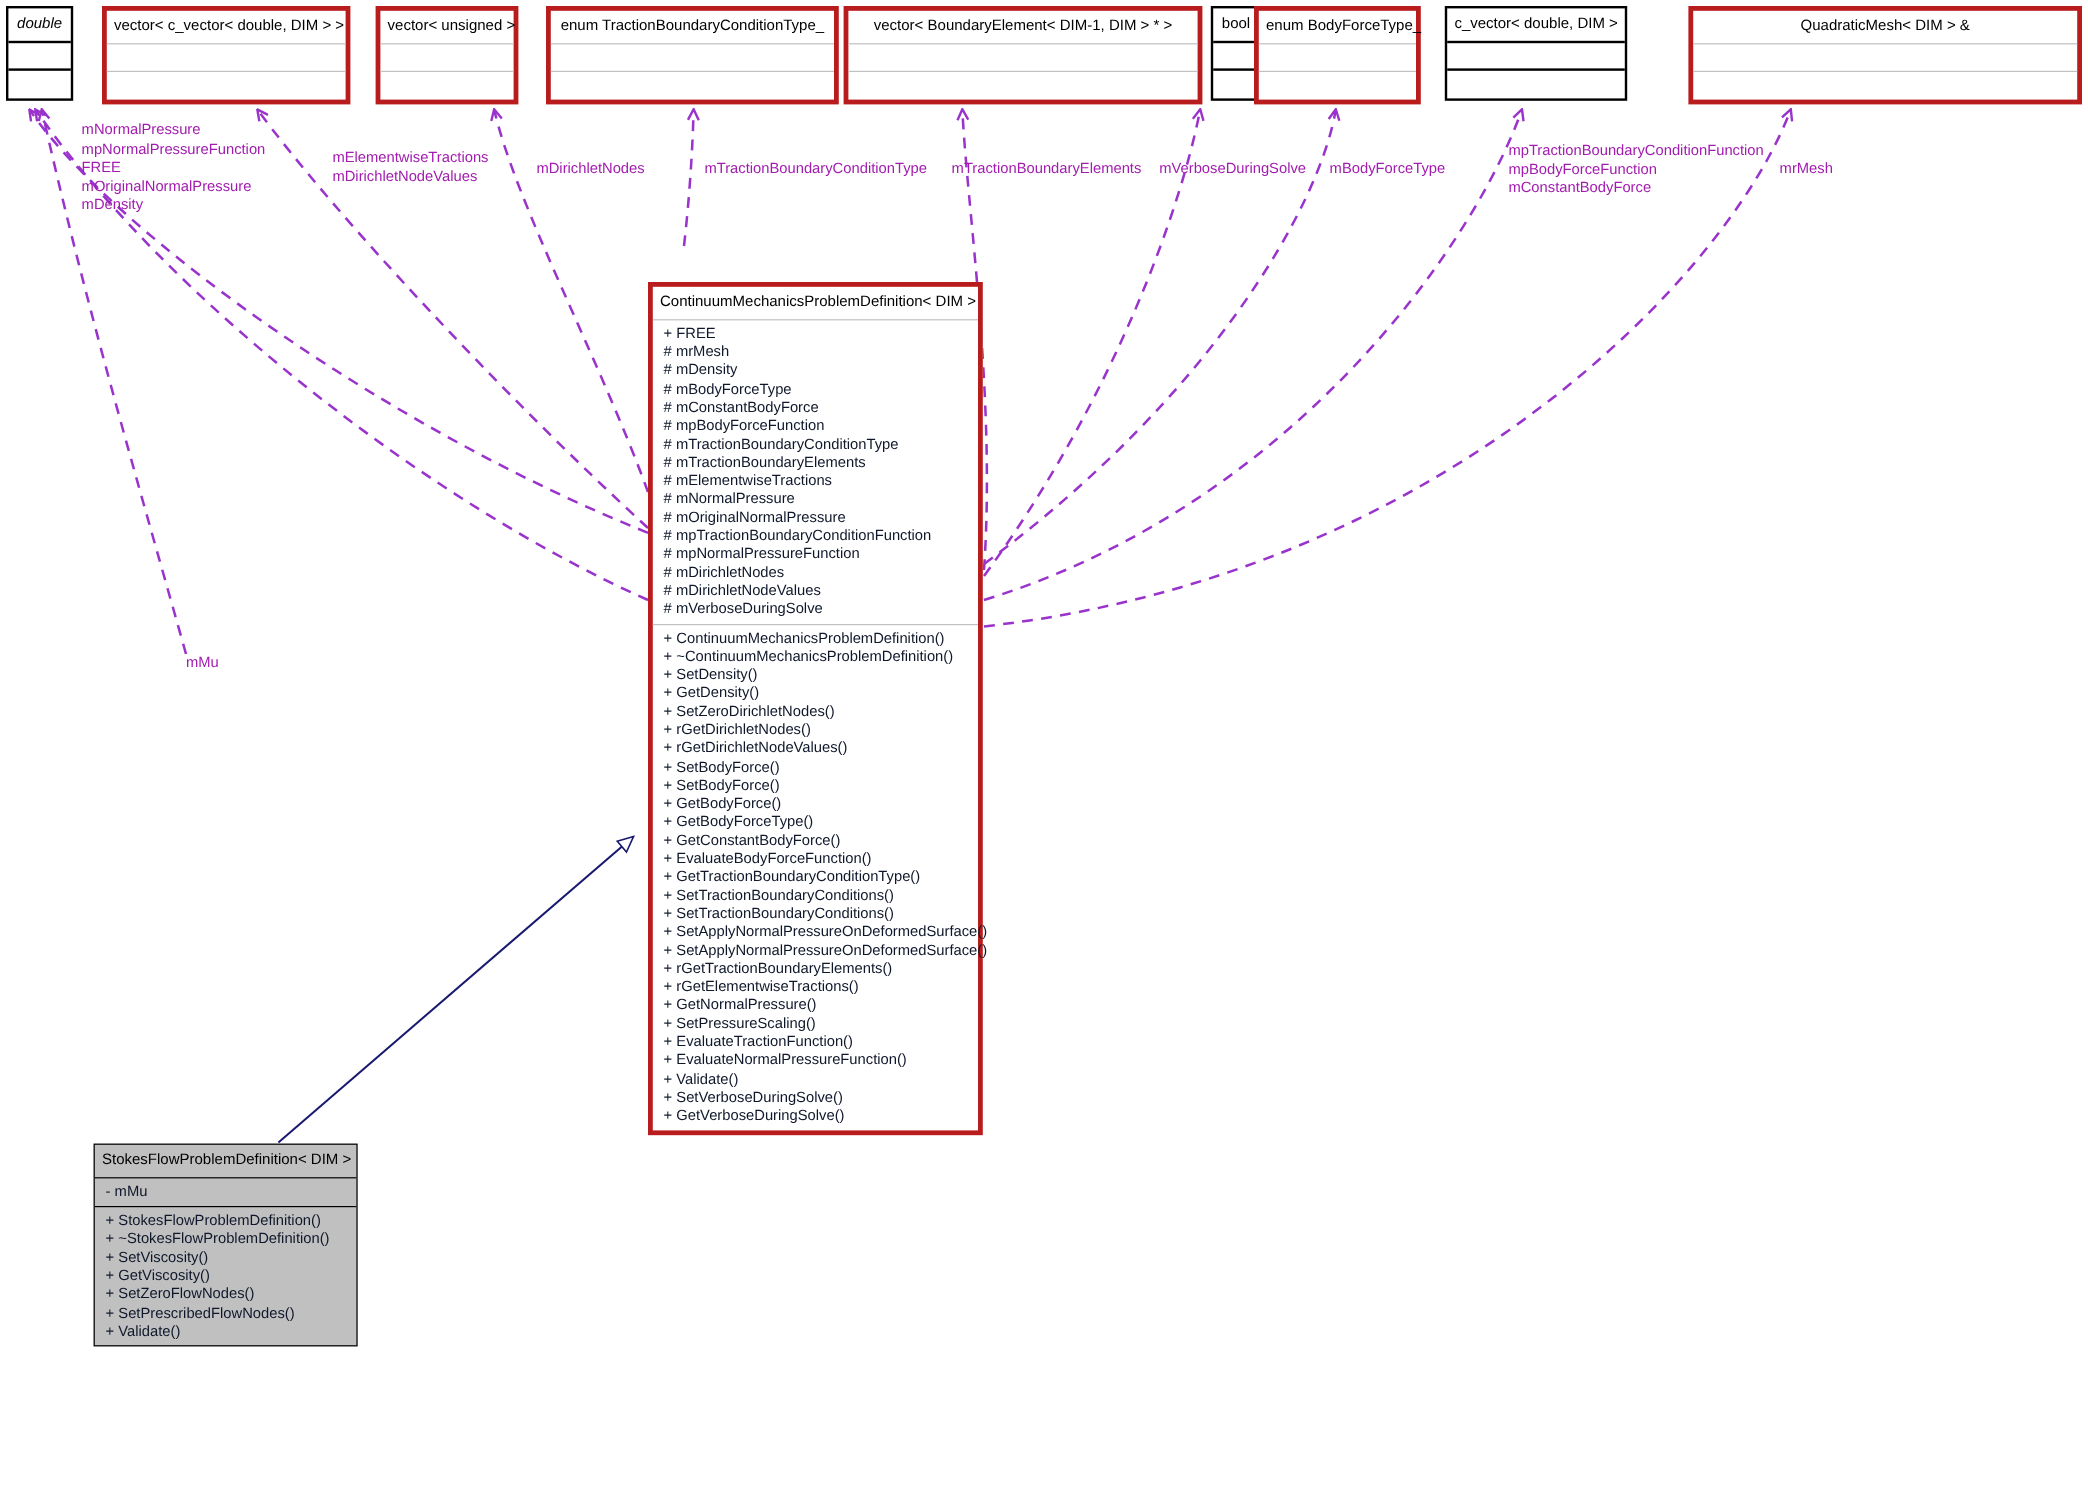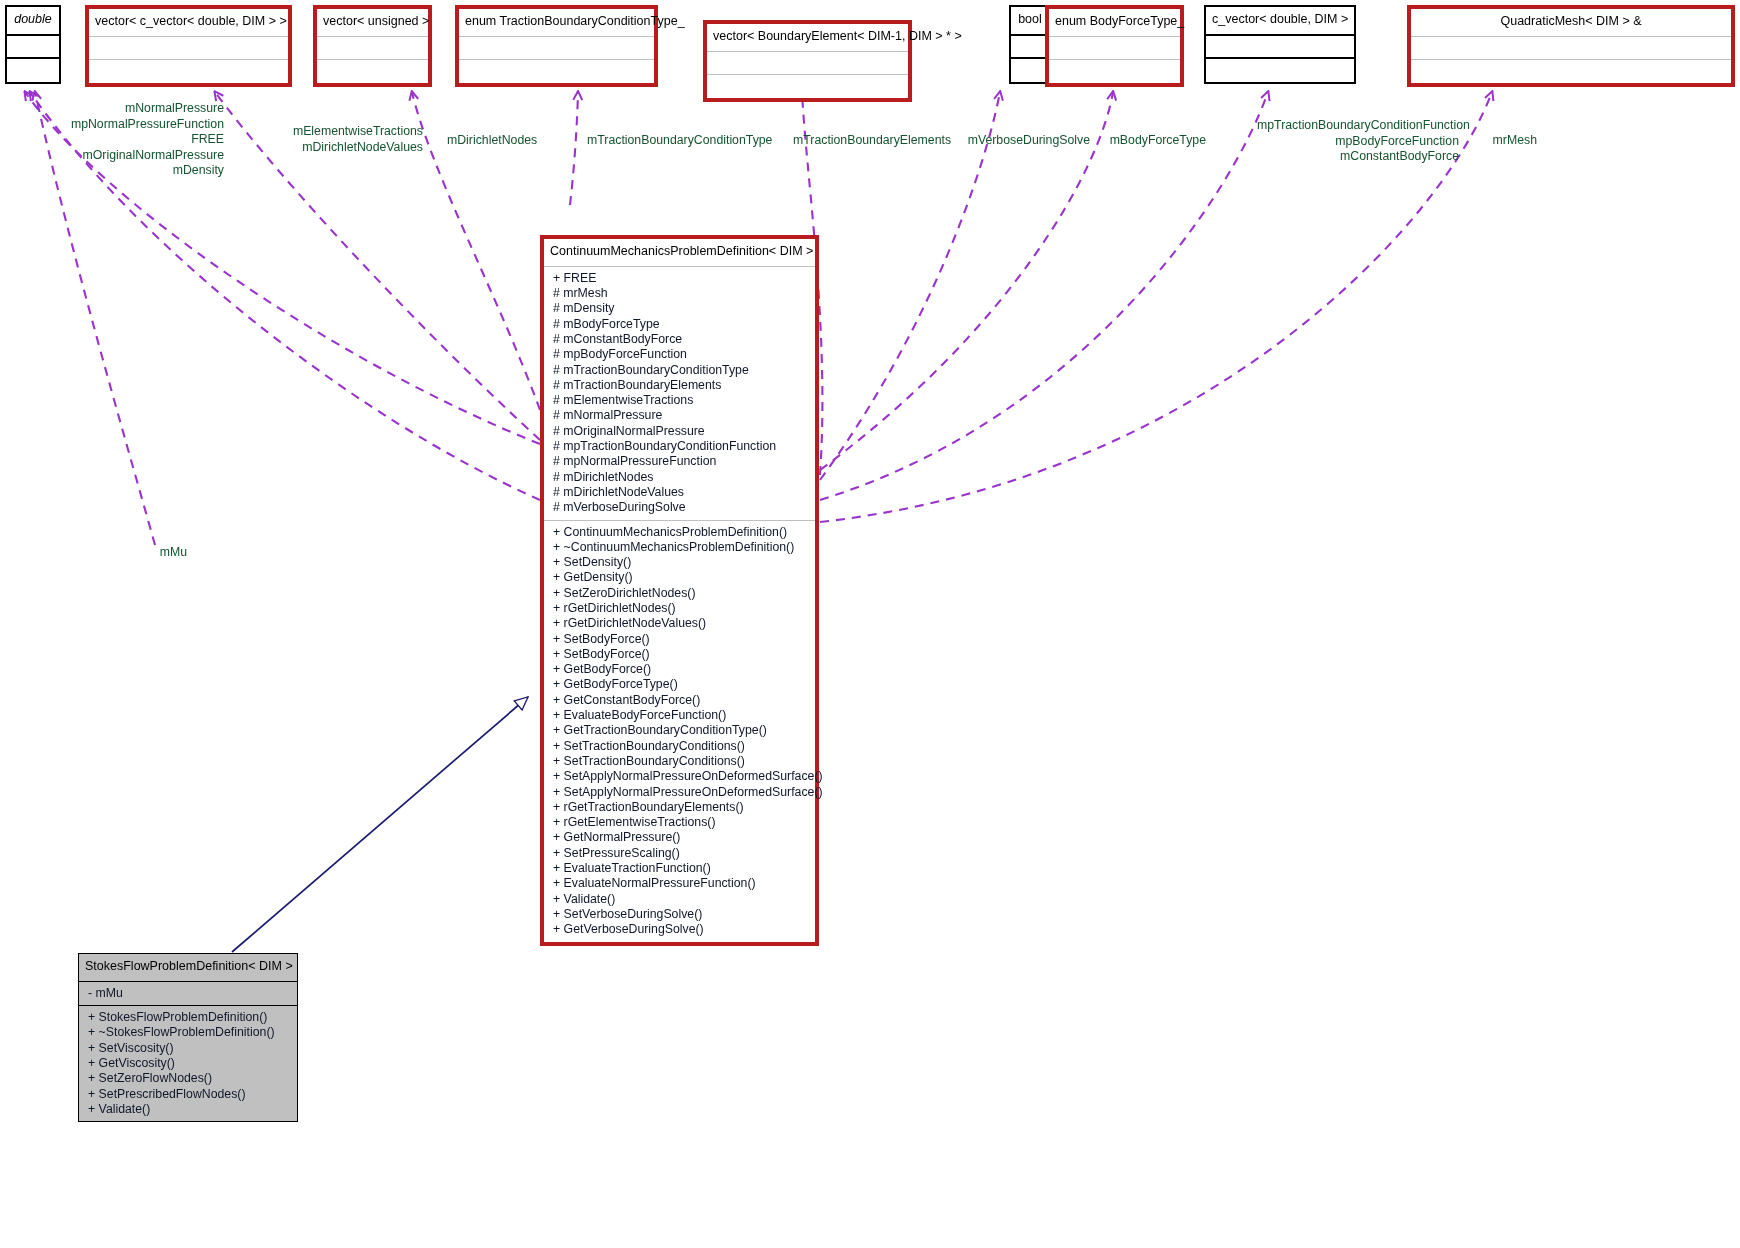--- a/index.html
+++ b/index.html
@@ -83,23 +83,23 @@
     padding-left: 9px;
     color: #0f172a;
   }
   .sec-pad { padding-top: 4px; padding-bottom: 4px; }
 
   
   .edge-label {
     position: absolute;
     font-size: 12.3px;
     line-height: 15.5px;
-    color: #14532d;
+    color: #a21caf;
     white-space: nowrap;
-    text-align: right;
+    text-align: left;
   }
 </style>
 </head>
 <body>
 
 <div id="diagram">
 
   <svg class="edges" viewBox="0 0 1740 1248" xmlns="http://www.w3.org/2000/svg">
     <defs>
       <marker id="arrow-open" markerWidth="11" markerHeight="11" refX="9" refY="5.5" orient="auto" markerUnits="userSpaceOnUse">
@@ -149,27 +149,27 @@
     <div class="uml-sec empty-sec"></div>
     <div class="uml-sec empty-sec"></div>
   </div>
 
   <div class="uml-box" style="left:313px; top:5px; width:119px;">
     <div class="uml-title">vector&lt; unsigned &gt;</div>
     <div class="uml-sec empty-sec"></div>
     <div class="uml-sec empty-sec"></div>
   </div>
 
-  <div class="uml-box" style="left:455px; top:5px; width:203px;">
+  <div class="uml-box" style="left:455px; top:5px; width:244px;">
     <div class="uml-title">enum TractionBoundaryConditionType_</div>
     <div class="uml-sec empty-sec"></div>
     <div class="uml-sec empty-sec"></div>
   </div>
 
-  <div class="uml-box" style="left:703px; top:20px; width:209px;">
+  <div class="uml-box" style="left:703px; top:5px; width:299px;">
     <div class="uml-title">vector&lt; BoundaryElement&lt; DIM-1, DIM &gt; * &gt;</div>
     <div class="uml-sec empty-sec"></div>
     <div class="uml-sec empty-sec"></div>
   </div>
 
   <div class="uml-box thick" style="left:983px; top:5px; width:42px;margin-left:26px;">
     <div class="uml-title">bool</div>
     <div class="uml-sec empty-sec"></div>
     <div class="uml-sec empty-sec"></div>
   </div>

